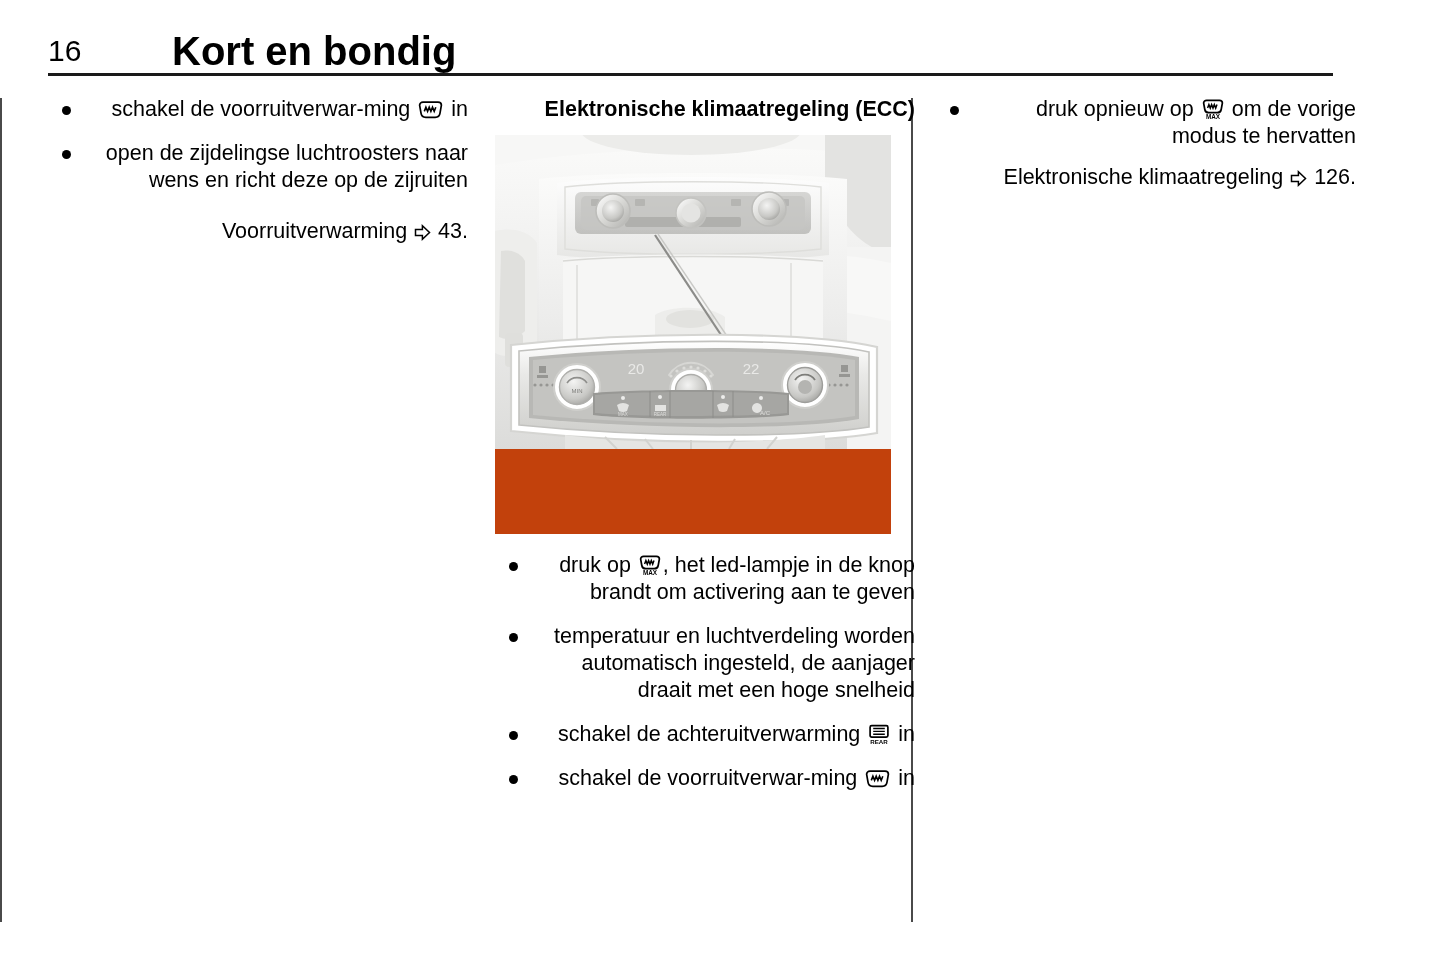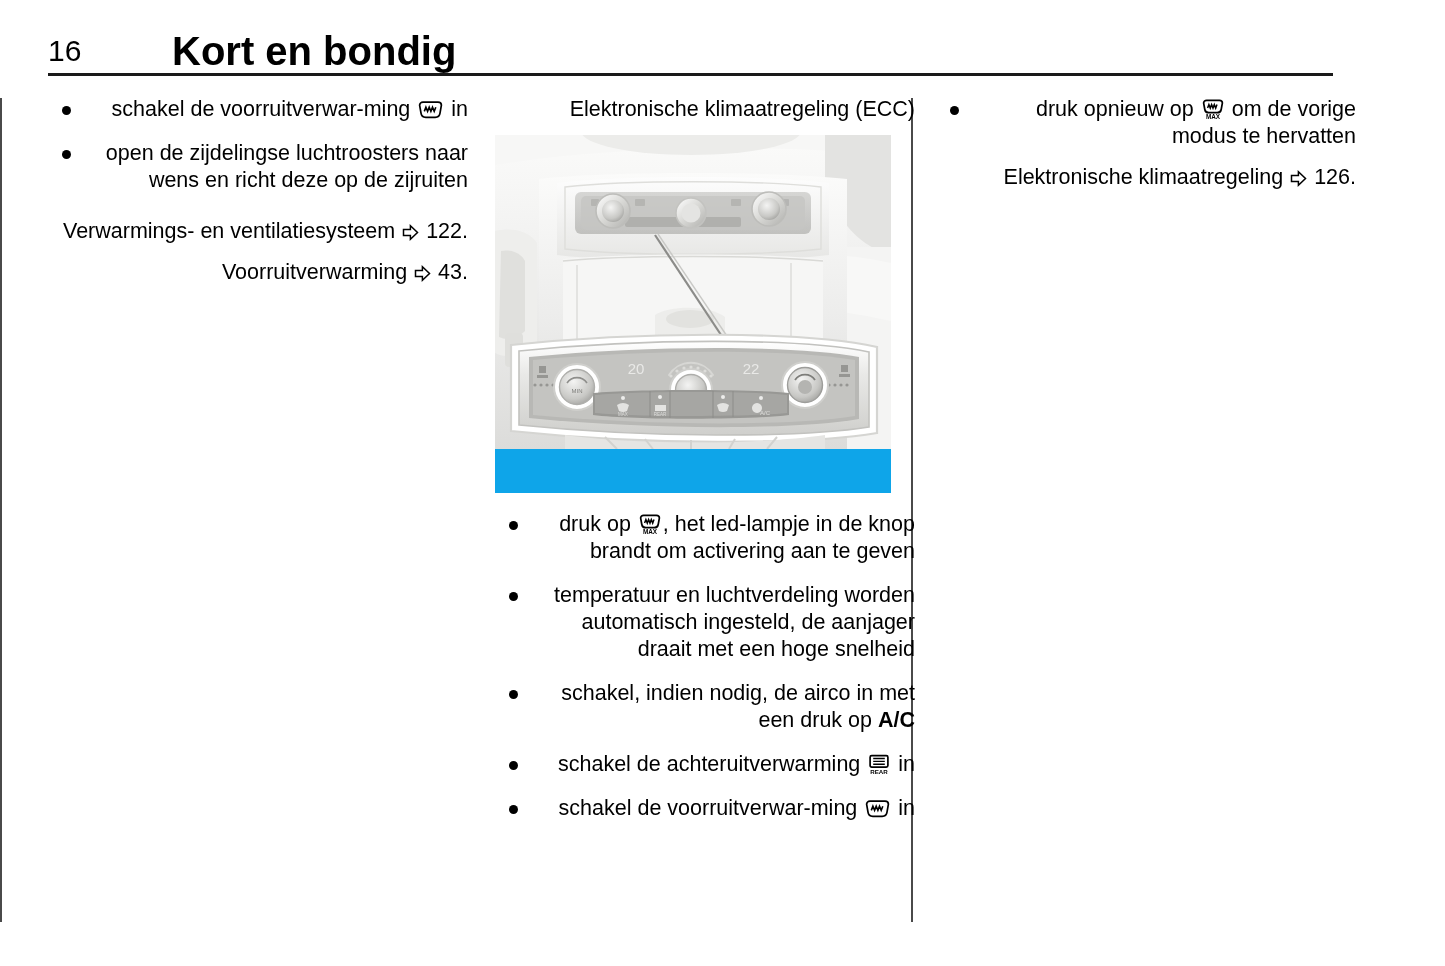--- a/index.html
+++ b/index.html
@@ -106,21 +106,21 @@
   .para {
     margin: 0 0 14px 0;
   }
   .para:last-child { margin-bottom: 0; }
 
   .block-gap-top { margin-top: 24px; }
 
   .sect-heading {
     font-size: 21.5px;
     line-height: 27px;
-    font-weight: 400;
+    font-weight: 700;
     margin: 0 0 12px 0;
   }
 
   .bold { font-weight: 700; }
 
   
   .arrow-glyph {
     display: inline-block;
     width: 17px;
     height: 17px;
@@ -136,24 +136,24 @@
   }
   .icn svg { display: block; }
   .icn-defrost { width: 25px; height: 18px; margin: 0 2px; }
   .icn-defrost-max { width: 22px; height: 21px; margin: 0 2px; vertical-align: -4px; }
   .icn-rear { width: 22px; height: 21px; margin: 0 2px; vertical-align: -4px; }
 
   
   .photo-wrap {
     position: relative;
     width: 396px;
-    height: 358px;
+    height: 399px;
     margin: 4px 0 18px 0;
     overflow: hidden;
-    background: #0ea5e9;
+    background: #c2410c;
   }
   .photo-wrap svg { display: block; }
 </style>
 </head>
 <body>
 
 <div class="page-header">
   <div class="page-number">16</div>
   <div class="page-title">Kort en bondig</div>
 </div>
@@ -177,27 +177,20 @@
           </svg>
         </span><span> in</span>
       </li>
       <li>
         <span class="dot"></span>
         <span>open de zijdelingse luchtroosters naar wens en richt deze op de zijruiten</span>
       </li>
     </ul>
 
     <div class="block-gap-top">
-      <p class="para">
-        <span>Verwarmings- en ventilatiesysteem </span><span class="arrow-glyph">
-          <svg viewBox="0 0 17 17" xmlns="http://www.w3.org/2000/svg">
-            <path d="M1.5 5.6 L8.4 5.6 L8.4 1.8 L15.5 8.5 L8.4 15.2 L8.4 11.4 L1.5 11.4 Z" fill="#fff" stroke="#000" stroke-width="1.5" stroke-linejoin="miter"></path>
-          </svg>
-        </span><span> 122.</span>
-      </p>
       <p class="para">
         <span>Voorruitverwarming </span><span class="arrow-glyph">
           <svg viewBox="0 0 17 17" xmlns="http://www.w3.org/2000/svg">
             <path d="M1.5 5.6 L8.4 5.6 L8.4 1.8 L15.5 8.5 L8.4 15.2 L8.4 11.4 L1.5 11.4 Z" fill="#fff" stroke="#000" stroke-width="1.5" stroke-linejoin="miter"></path>
           </svg>
         </span><span> 43.</span>
       </p>
     </div>
   </div>
 
@@ -396,24 +389,20 @@
             <text x="11" y="20.2" font-family="Liberation Sans, sans-serif" font-size="6.4" font-weight="700" text-anchor="middle" fill="#000">MAX</text>
           </svg>
         </span><span>, het led-lampje in de knop brandt om activering aan te geven</span>
       </li>
 
       <li>
         <span class="dot"></span>
         <span>temperatuur en luchtverdeling worden automatisch ingesteld, de aanjager draait met een hoge snelheid</span>
       </li>
 
-      <li>
-        <span class="dot"></span>
-        <span>schakel, indien nodig, de airco in met een druk op </span><span class="bold">A/C</span>
-      </li>
 
       <li>
         <span class="dot"></span>
         <span>schakel de achteruitverwarming </span><span class="icn icn-rear">
           <svg viewBox="0 0 22 21" xmlns="http://www.w3.org/2000/svg">
             <rect x="2.1" y="1.6" width="17.8" height="11.6" rx="1.6" fill="none" stroke="#000" stroke-width="1.7"></rect>
             <path d="M5.2 4.5 H16.8 M5.2 7.4 H16.8 M5.2 10.3 H16.8" stroke="#000" stroke-width="1.4"></path>
             <text x="11" y="20.2" font-family="Liberation Sans, sans-serif" font-size="6.2" font-weight="700" text-anchor="middle" fill="#000">REAR</text>
           </svg>
         </span><span> in</span>

